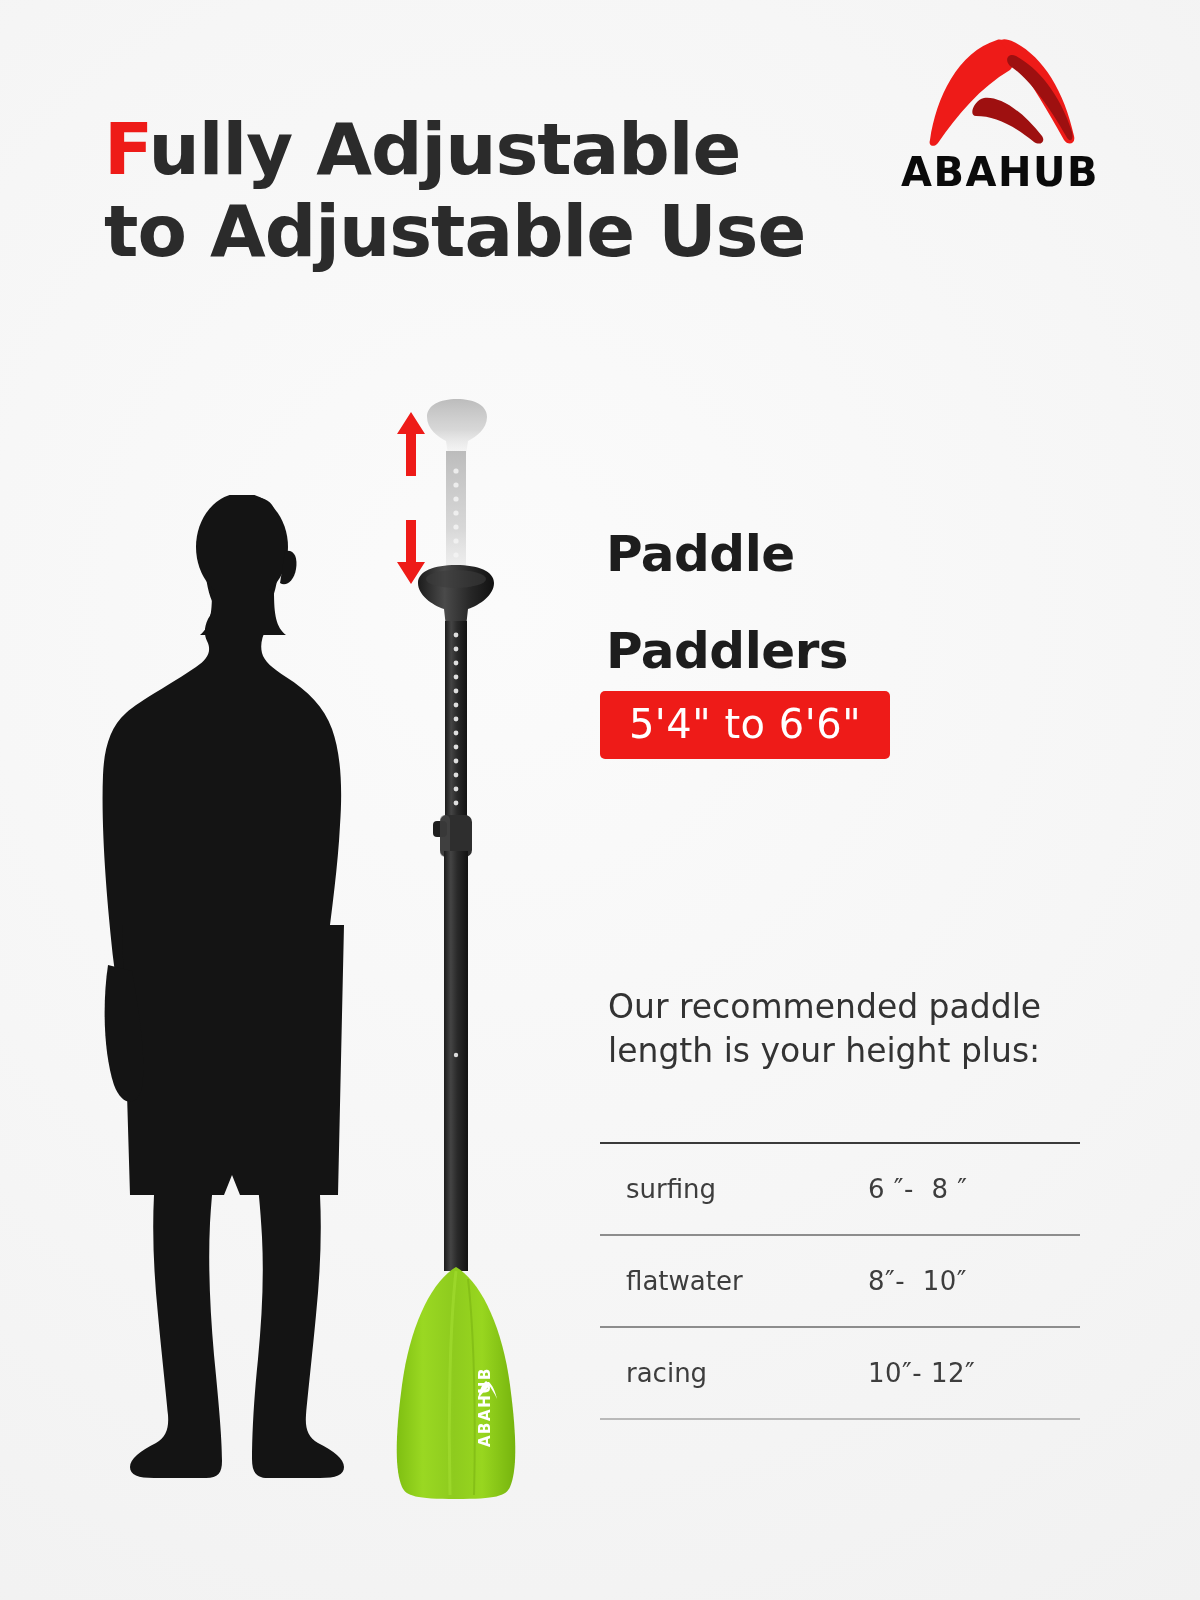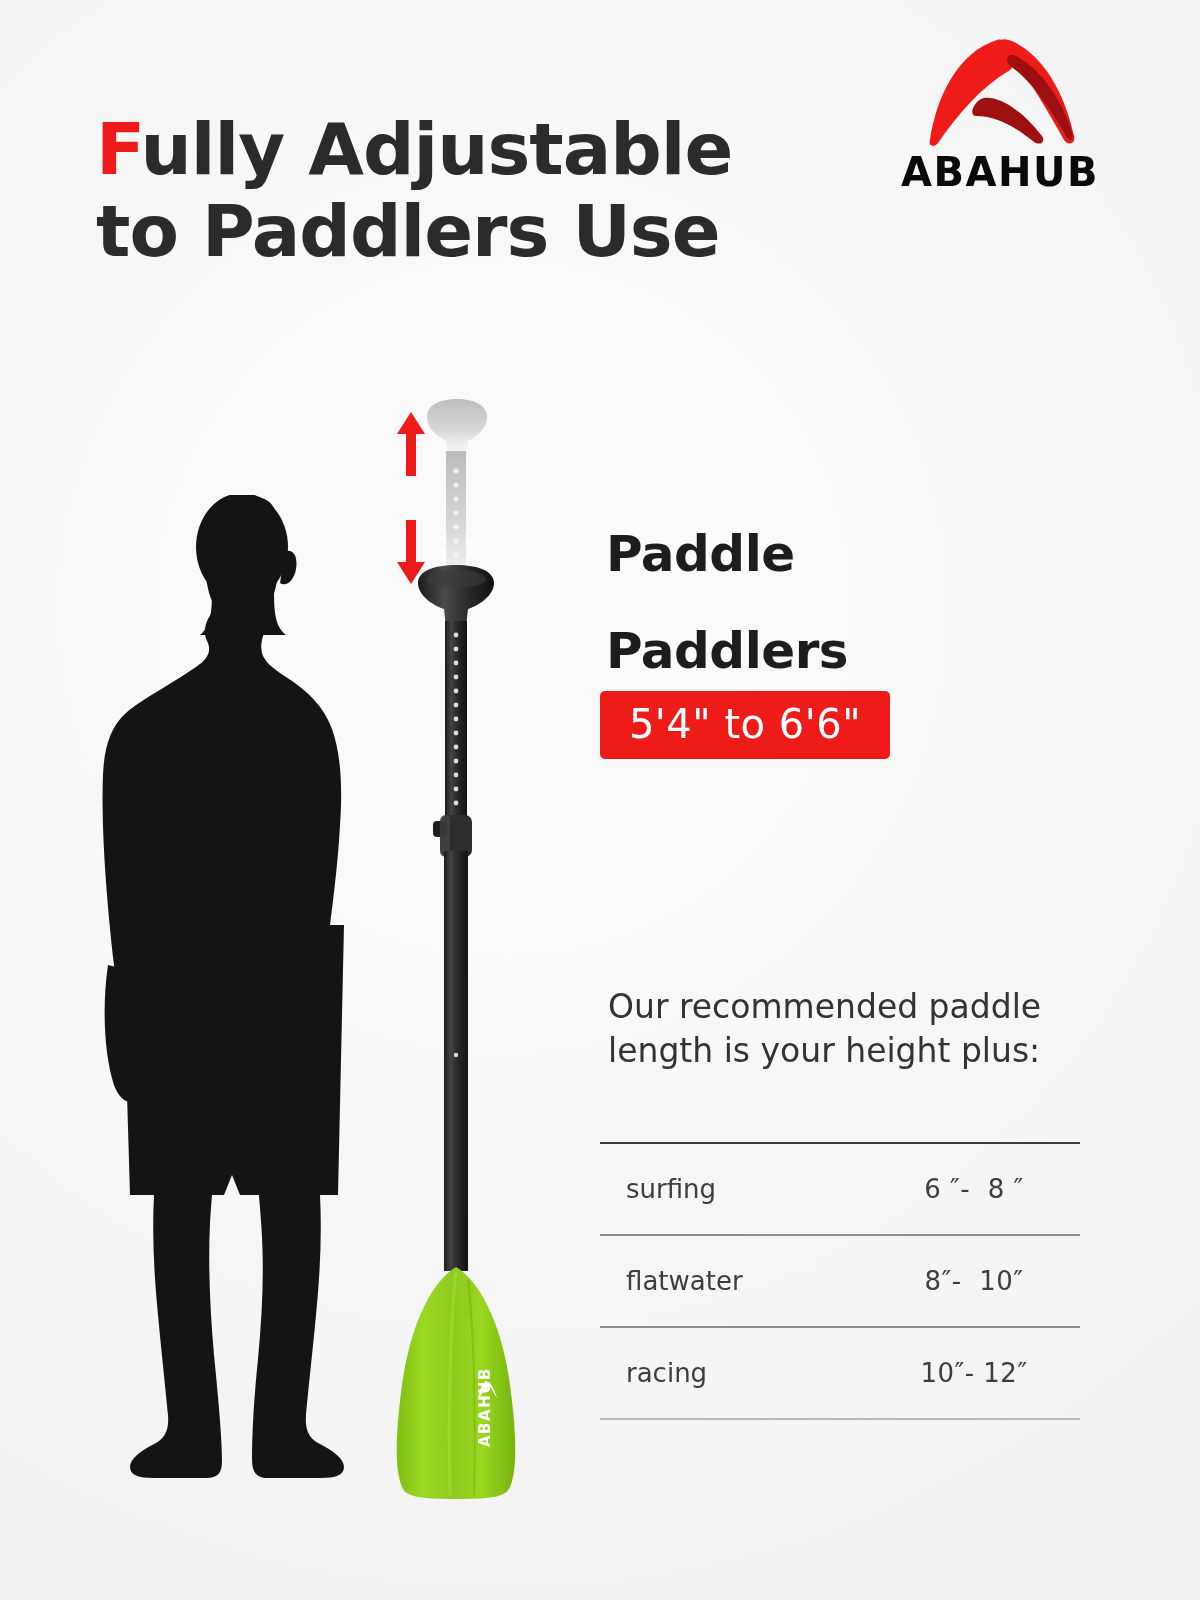--- a/index.html
+++ b/index.html
@@ -10,21 +10,21 @@
   body {
     position:relative;
     overflow:hidden;
     background:
       radial-gradient(ellipse 120% 90% at 42% 38%, #fbfbfb 0%, #f6f6f6 45%, #efefef 100%);
   }
 
   
   .headline {
     position:absolute;
-    left:96px; top:108px;
+    left:104px; top:108px;
     width:760px;
     font-size:72px;
     font-weight:700;
     line-height:1.14;
     letter-spacing:-1px;
     color:#2b2b2b;
   }
   .headline .hl-accent { color:#ee1b18; }
 
   
@@ -106,26 +106,26 @@
     border-top:2px solid #3a3a3a;
     font-size:26px;
     color:#3d3d3d;
     font-weight:400;
     vertical-align:middle;
   }
   .rec-table tr:last-child td { border-bottom:2px solid #b9b9b9; }
   .rec-table tr:nth-child(2) td,
   .rec-table tr:nth-child(3) td { border-top:2px solid #8d8d8d; }
   .rec-table td.c-act { padding-left:26px; width:268px; }
-  .rec-table td.c-val { text-align:center; white-space:pre; letter-spacing:0.5px; }
+  .rec-table td.c-val { text-align:left; white-space:pre; letter-spacing:0.5px; }
 </style>
 </head>
 <body>
 
-<h1 class="headline"><span class="hl-accent">F</span><span>ully Adjustable</span><br><span>to Paddlers Use</span></h1>
+<h1 class="headline"><span class="hl-accent">F</span><span>ully Adjustable</span><br><span>to Adjustable Use</span></h1>
 
 <div class="logo">
   <svg class="logo-mark" viewBox="0 0 172 112">
     <path d="M83 4 C44 16 22 62 16 104 C14 110 20 112 24 107 C44 78 66 52 96 34 C104 29 96 0 83 4 Z" fill="#ee1b18"></path>
     <path d="M88 8 C104 26 128 64 150 104 C154 110 162 108 160 100 C150 54 128 20 100 6 C92 2 84 2 88 8 Z" fill="#ee1b18"></path>
     <path d="M96 30 C112 40 134 68 152 100 C156 108 160 104 158 96 C146 58 124 32 102 20 C94 16 90 24 96 30 Z" fill="#9e1010"></path>
     <path d="M70 62 C84 60 106 72 128 100 C132 106 126 110 120 106 C98 88 80 80 62 80 C54 80 60 64 70 62 Z" fill="#9e1010"></path>
   </svg>
   <div class="logo-word">ABAHUB</div>
 </div>

